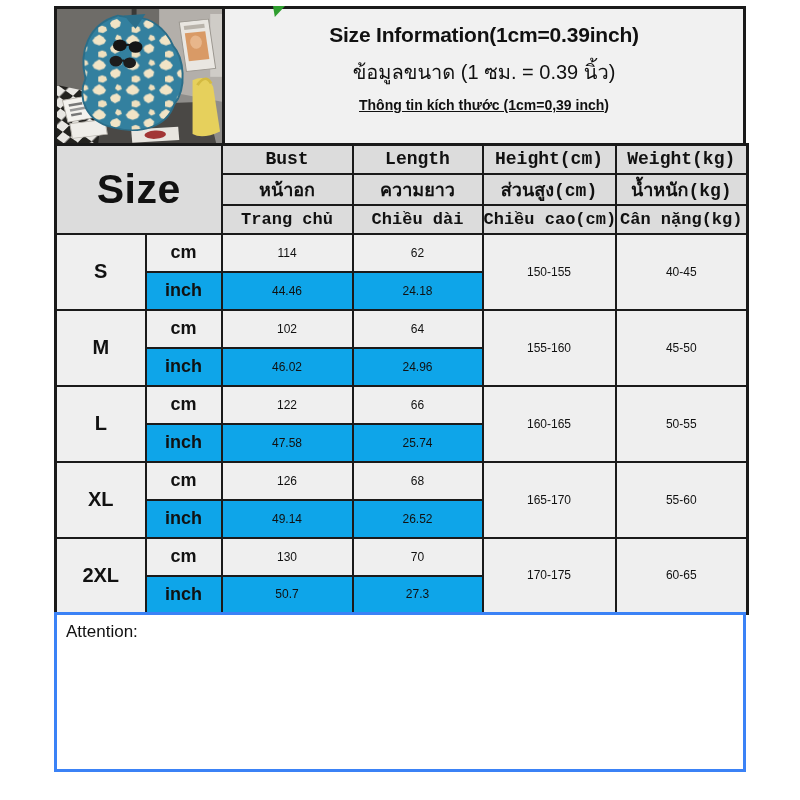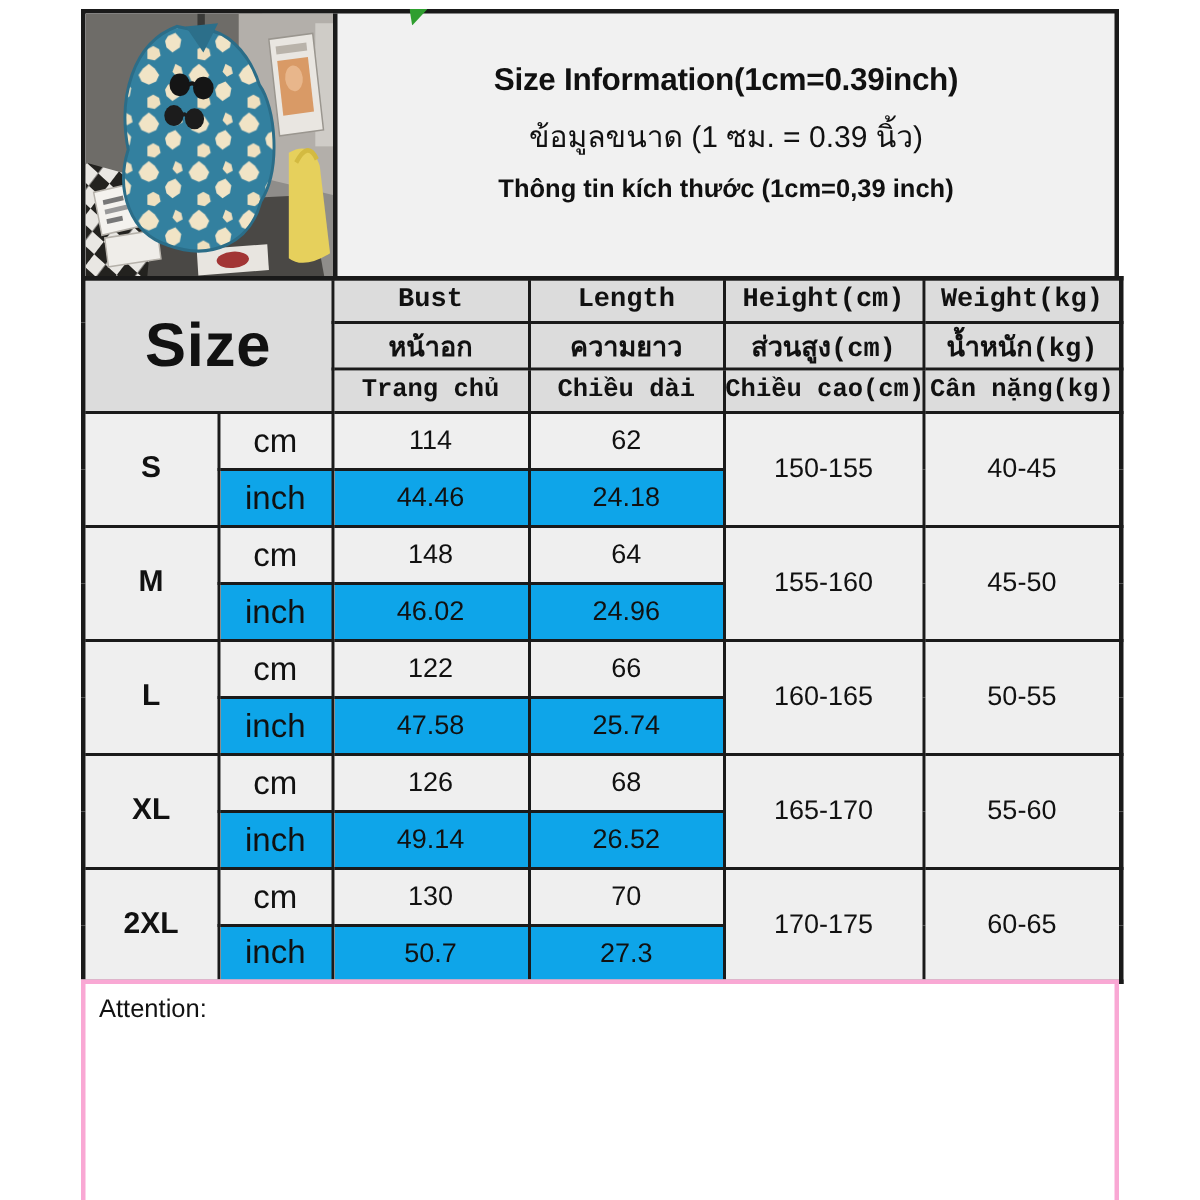--- a/index.html
+++ b/index.html
@@ -5,63 +5,63 @@
   html,body{margin:0;padding:0;}
   body{
     width:800px;height:800px;background:#ffffff;
     font-family:"Liberation Sans","DejaVu Sans",sans-serif;
     color:#111;position:relative;overflow:hidden;
   }
   .sheet{position:absolute;left:54px;top:6px;width:692px;}
 
   
   .top-box{
-    display:flex;height:181px;box-sizing:border-box;
+    display:flex;height:140px;box-sizing:border-box;
     border:3px solid #1a1a1a;background:#f1f1f1;
   }
   .photo{
     width:168px;flex:0 0 168px;height:100%;box-sizing:border-box;
     border-right:3px solid #1a1a1a;overflow:hidden;position:relative;
   }
   .photo svg{display:block;width:100%;height:100%;}
   .titlebox{
     flex:1;display:flex;flex-direction:column;justify-content:center;
     align-items:center;gap:9px;padding-bottom:16px;text-align:center;
   }
   .t-en{font-size:21px;font-weight:bold;letter-spacing:-0.2px;}
   .t-th{font-size:20px;font-weight:normal;}
-  .t-vi{font-size:17px;font-weight:bold;}
+  .t-vi{font-size:14px;font-weight:bold;text-decoration:underline;}
   .corner-marker{
     position:absolute;left:219px;top:0;width:12px;height:11px;
     background:#2f9e2f;clip-path:polygon(0 0,100% 0,15% 100%);z-index:5;
   }
 
   
   table.size-table{
     width:692px;margin-top:-3px;border-collapse:collapse;table-layout:fixed;
     border:3px solid #1a1a1a;
   }
   .size-table td{
     border:2px solid #1a1a1a;text-align:center;vertical-align:middle;
-    padding:0;font-size:18px;overflow:hidden;white-space:nowrap;
+    padding:0;font-size:12px;overflow:hidden;white-space:nowrap;
   }
   tr.hrow{height:29px;}
   tr.drow{height:38px;}
   td.hd{background:#dcdcdc;font-weight:bold;font-size:18px;font-family:Liberation Mono, monospace;}
   td.hd-vi{font-size:17px;}
   td.corner{background:#dcdcdc;font-weight:bold;font-size:41px;letter-spacing:0.5px;}
   td.szl{background:#e0e0e0;font-weight:bold;font-size:20px;}
-  td.unit{font-weight:normal;font-size:22px;}
+  td.unit{font-weight:bold;font-size:18px;}
   tr.row-cm td{background:#efefef;}
   tr.row-in td{background:#0ea5e9;}
   td.range{background:#efefef;}
 
   
   .attention{
-    box-sizing:border-box;margin-top:-3px;border:3px solid #f9a8d4;
+    box-sizing:border-box;margin-top:-3px;border:3px solid #3b82f6;
     background:#fff;height:160px;padding:5px 9px;
     font-size:17px;line-height:1.47;text-align:left;
   }
 </style>
 </head>
 <body>
 
 <div>
   <div class="sheet">
 
@@ -179,21 +179,21 @@
         </tr>
         <tr class="drow row-in">
           <td class="unit">inch</td>
           <td>44.46</td>
           <td>24.18</td>
         </tr>
 
         <tr class="drow row-cm">
           <td class="szl" rowspan="2">M</td>
           <td class="unit">cm</td>
-          <td>148</td>
+          <td>102</td>
           <td>64</td>
           <td class="range" rowspan="2">155-160</td>
           <td class="range" rowspan="2">45-50</td>
         </tr>
         <tr class="drow row-in">
           <td class="unit">inch</td>
           <td>46.02</td>
           <td>24.96</td>
         </tr>
 

